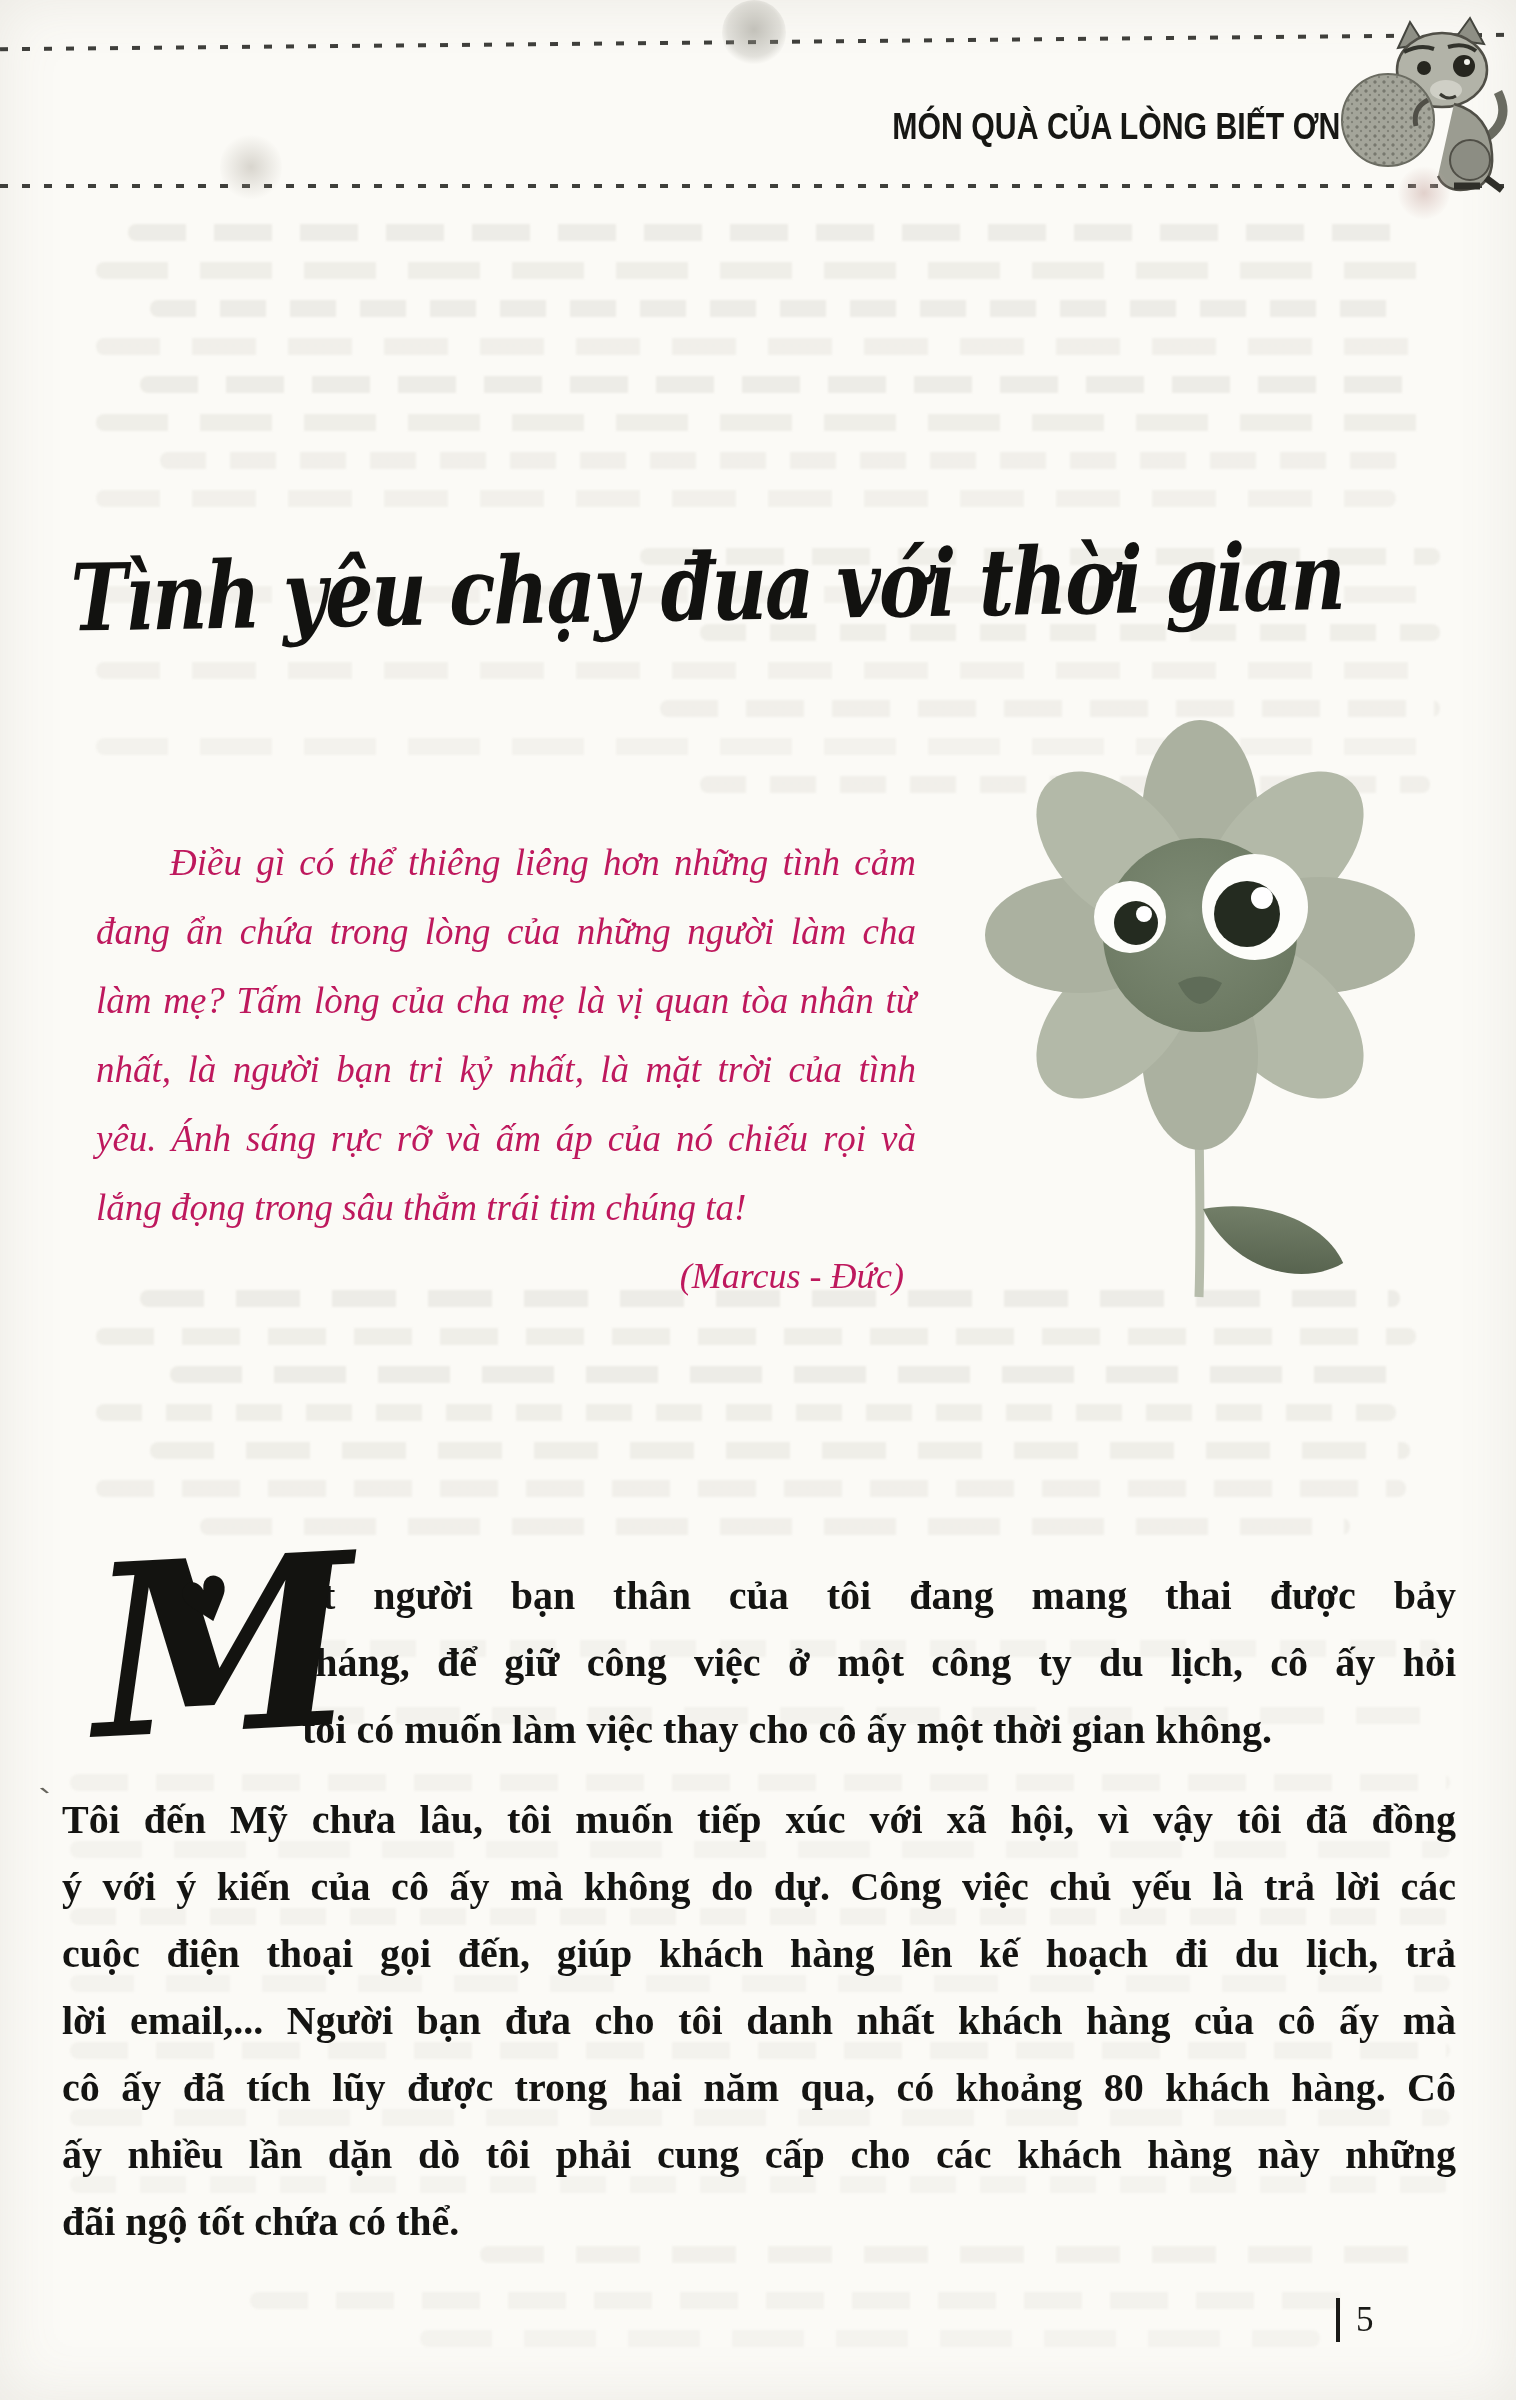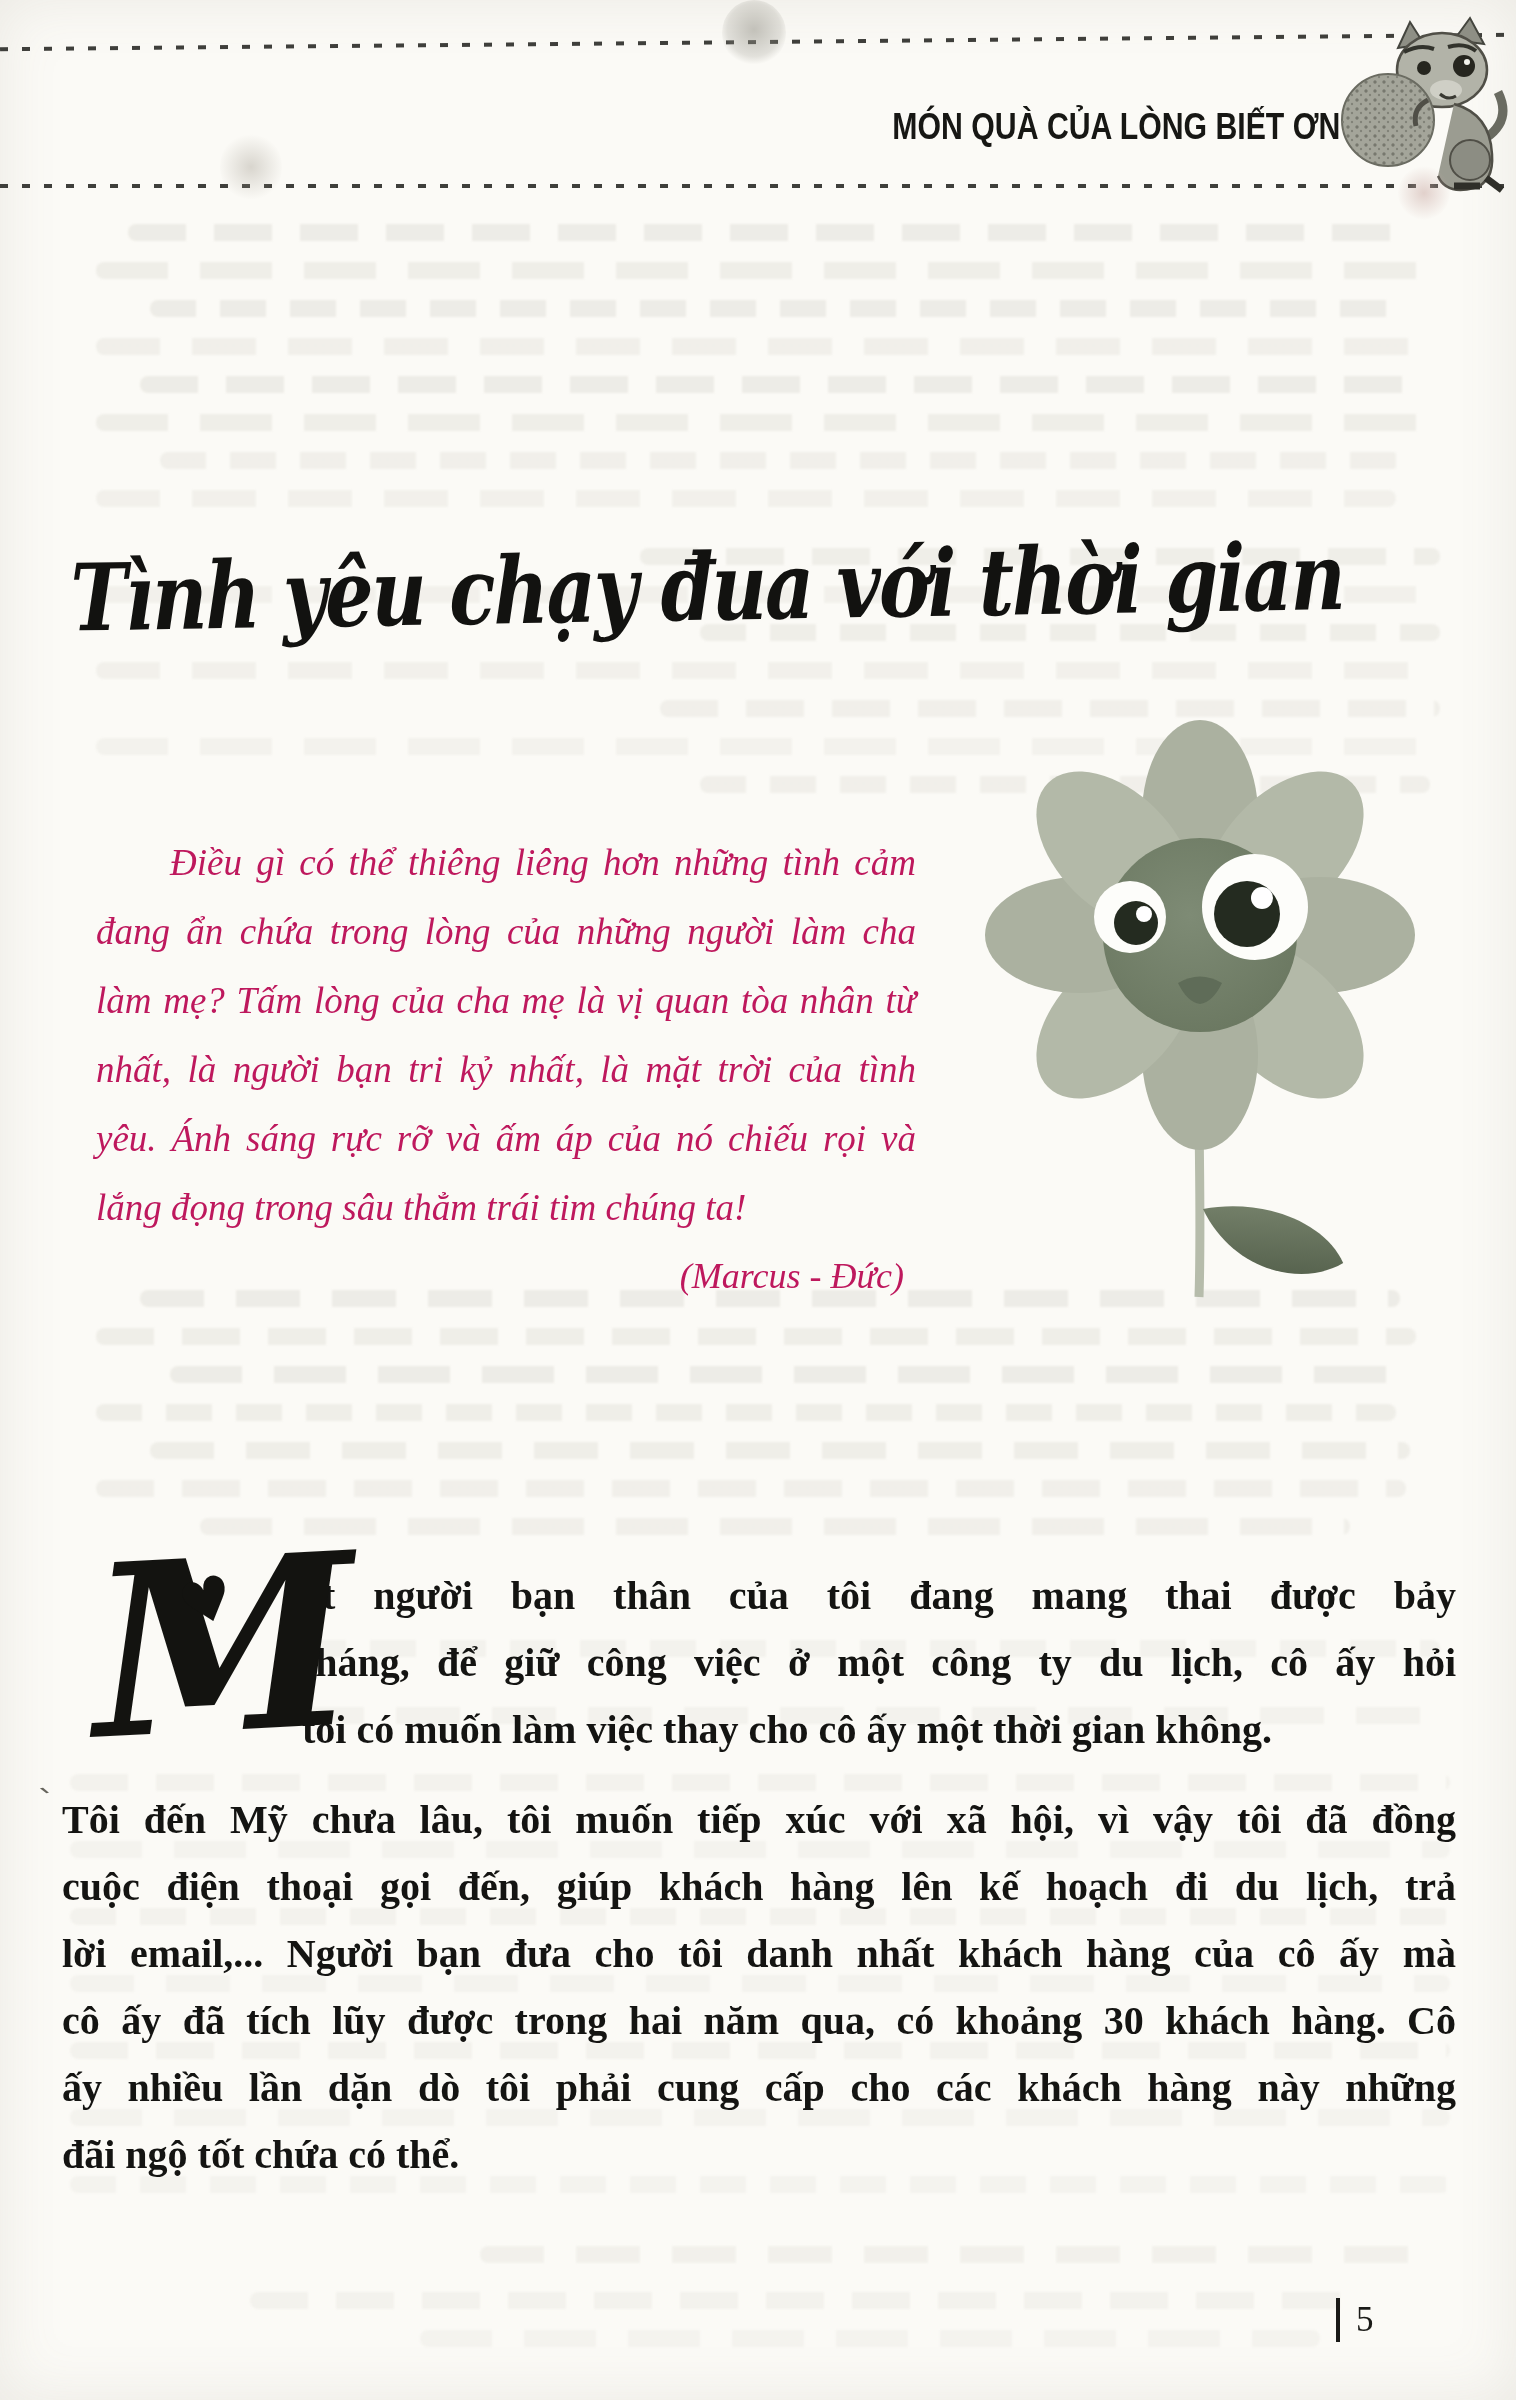--- a/index.html
+++ b/index.html
@@ -147,23 +147,24 @@
   <div class="body-block">
     <div class="dropcap-m">M</div>
     <div class="dropcap-heart">♥</div>
     <div class="opening">
       <div class="bline">ột người bạn thân của tôi đang mang thai được bảy</div>
       <div class="bline">tháng, để giữ công việc ở một công ty du lịch, cô ấy hỏi</div>
       <div class="bline last">tôi có muốn làm việc thay cho cô ấy một thời gian không.</div>
     </div>
     <div class="para">
       <div class="bline">Tôi đến Mỹ chưa lâu, tôi muốn tiếp xúc với xã hội, vì vậy tôi đã đồng</div>
+      <div class="bline">ý với ý kiến của cô ấy mà không do dự. Công việc chủ yếu là trả lời các</div>
       <div class="bline">cuộc điện thoại gọi đến, giúp khách hàng lên kế hoạch đi du lịch, trả</div>
       <div class="bline">lời email,... Người bạn đưa cho tôi danh nhất khách hàng của cô ấy mà</div>
-      <div class="bline">cô ấy đã tích lũy được trong hai năm qua, có khoảng 30 khách hàng. Cô</div>
+      <div class="bline">cô ấy đã tích lũy được trong hai năm qua, có khoảng 80 khách hàng. Cô</div>
       <div class="bline">ấy nhiều lần dặn dò tôi phải cung cấp cho các khách hàng này những</div>
       <div class="bline last">đãi ngộ tốt chứa có thể.</div>
     </div>
   </div>
 
   <div class="margin-tick">`</div>
 
   <div class="page-num">5</div>
 
 <div class="bleed" style="top: 224px; left: 128px; width: 1290px; background: repeating-linear-gradient(90deg, rgba(125, 122, 104, 0.1) 0px, rgba(125, 122, 104, 0.1) 58px, transparent 58px, transparent 86px);"></div>

